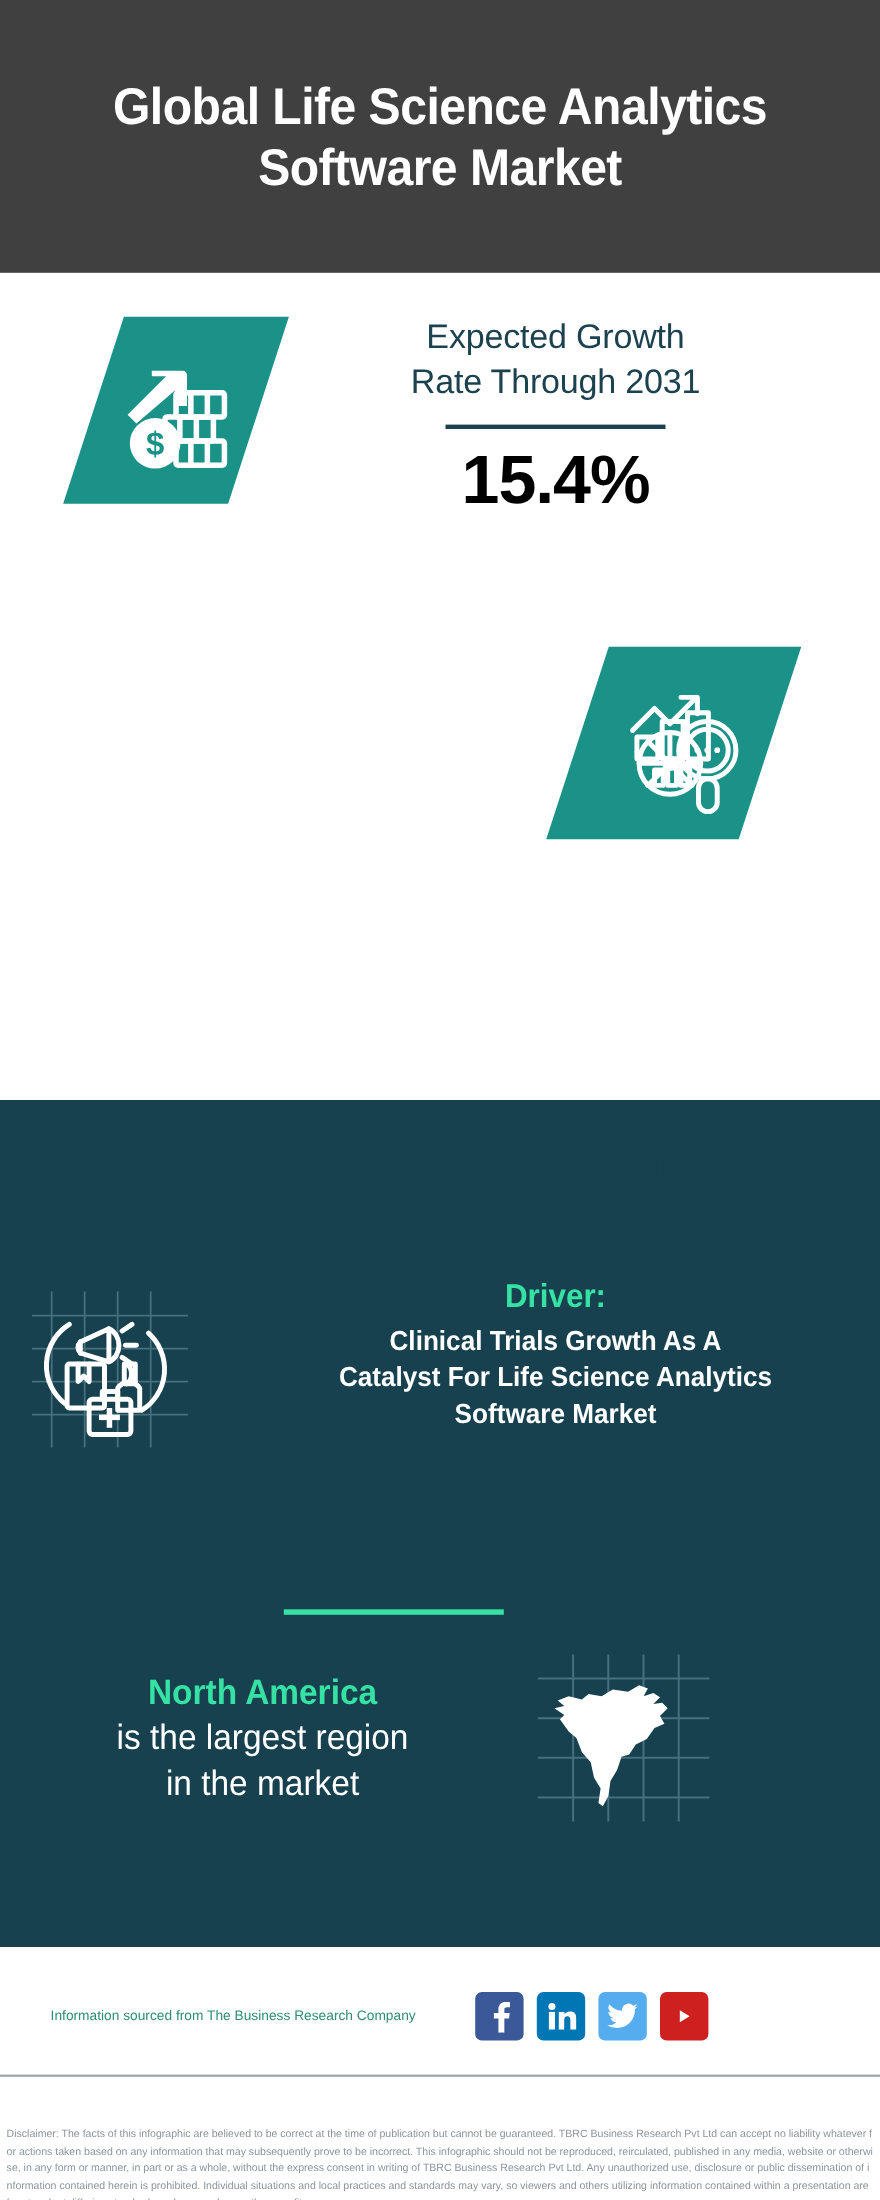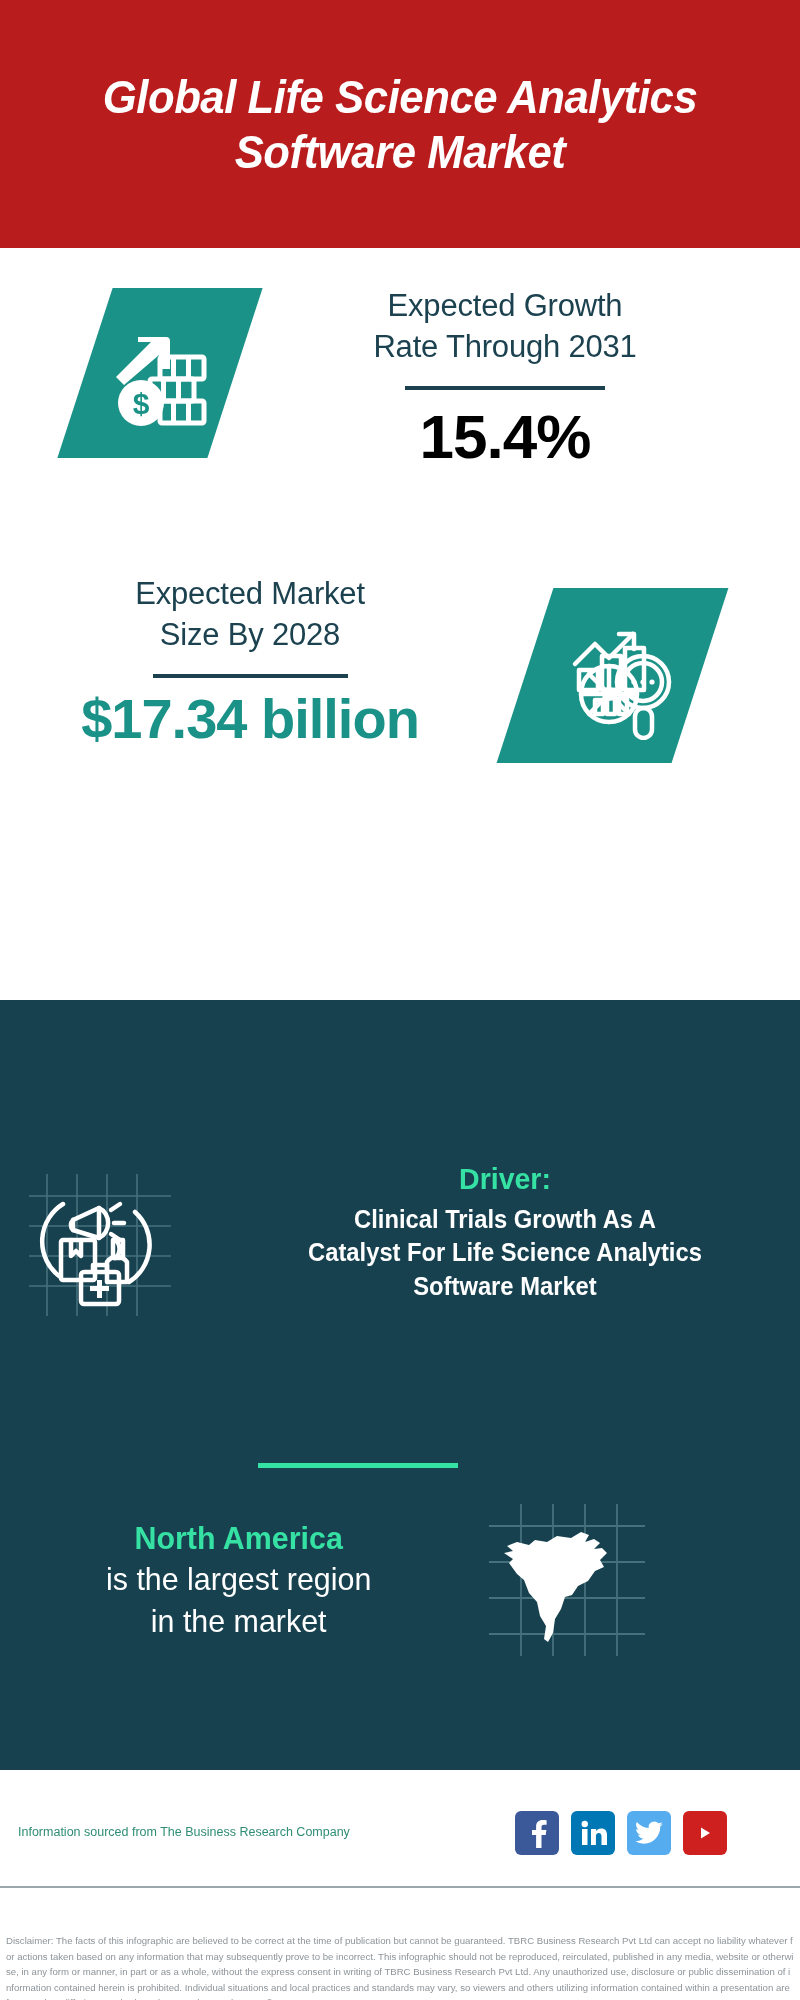--- a/index.html
+++ b/index.html
@@ -15,25 +15,24 @@
     background: #ffffff;
     overflow: hidden;
   }
 
   
   .header {
     position: absolute;
     top: 0; left: 0;
     width: 800px;
     height: 248px;
-    background: #b91c1c;
+    background: #404040;
     display: flex;
     align-items: center;
     justify-content: center;
-    font-style: italic;
   }
   .header-title {
     color: #ffffff;
     font-size: 47px;
     line-height: 1.18;
     font-weight: bold;
     text-align: center;
     letter-spacing: -0.5px;
     padding: 0 70px;
     font-family: "Liberation Sans Narrow", "Liberation Sans", sans-serif;
@@ -221,22 +220,22 @@
   .footer {
     position: absolute;
     top: 1778px; left: 0;
     width: 800px;
     height: 110px;
     background: #ffffff;
     display: flex;
     align-items: center;
   }
   .footer-text {
-    padding-left: 18px;
-    width: 515px;
+    padding-left: 46px;
+    width: 432px;
   }
   .footer-line {
     color: #2f8d73;
     font-size: 12.5px;
     line-height: 1.75;
     font-family: "Liberation Sans Narrow", "Liberation Sans", sans-serif;
   }
   .socials {
     display: flex;
     gap: 12px;
@@ -312,26 +311,20 @@
     <div class="stat1-text">
       <div class="stat-label">Expected Growth</div>
       <div class="stat-label">Rate Through 2031</div>
       <div class="stat-rule"></div>
       <div class="stat-value">15.4%</div>
     </div>
   </div>
 
   <div class="stat2">
 
-    <div class="stat2-text">
-      <div class="stat-label">Expected Market</div>
-      <div class="stat-label">Size By 2028</div>
-      <div class="stat2-rule"></div>
-      <div class="stat2-value">$17.34 billion</div>
-    </div>
 
     <div class="para-icon para-skew icon2">
       <div class="para-inner">
         <svg width="128" height="128" viewBox="0 0 128 128">
           <g fill="none" stroke="#ffffff" stroke-width="4.5" stroke-linecap="round" stroke-linejoin="round">
 
             <polyline points="26,52 46,32 60,46 84,22"></polyline>
             <polyline points="70,22 85,22 85,37"></polyline>
 
             <rect x="30" y="58" width="19" height="20"></rect>

